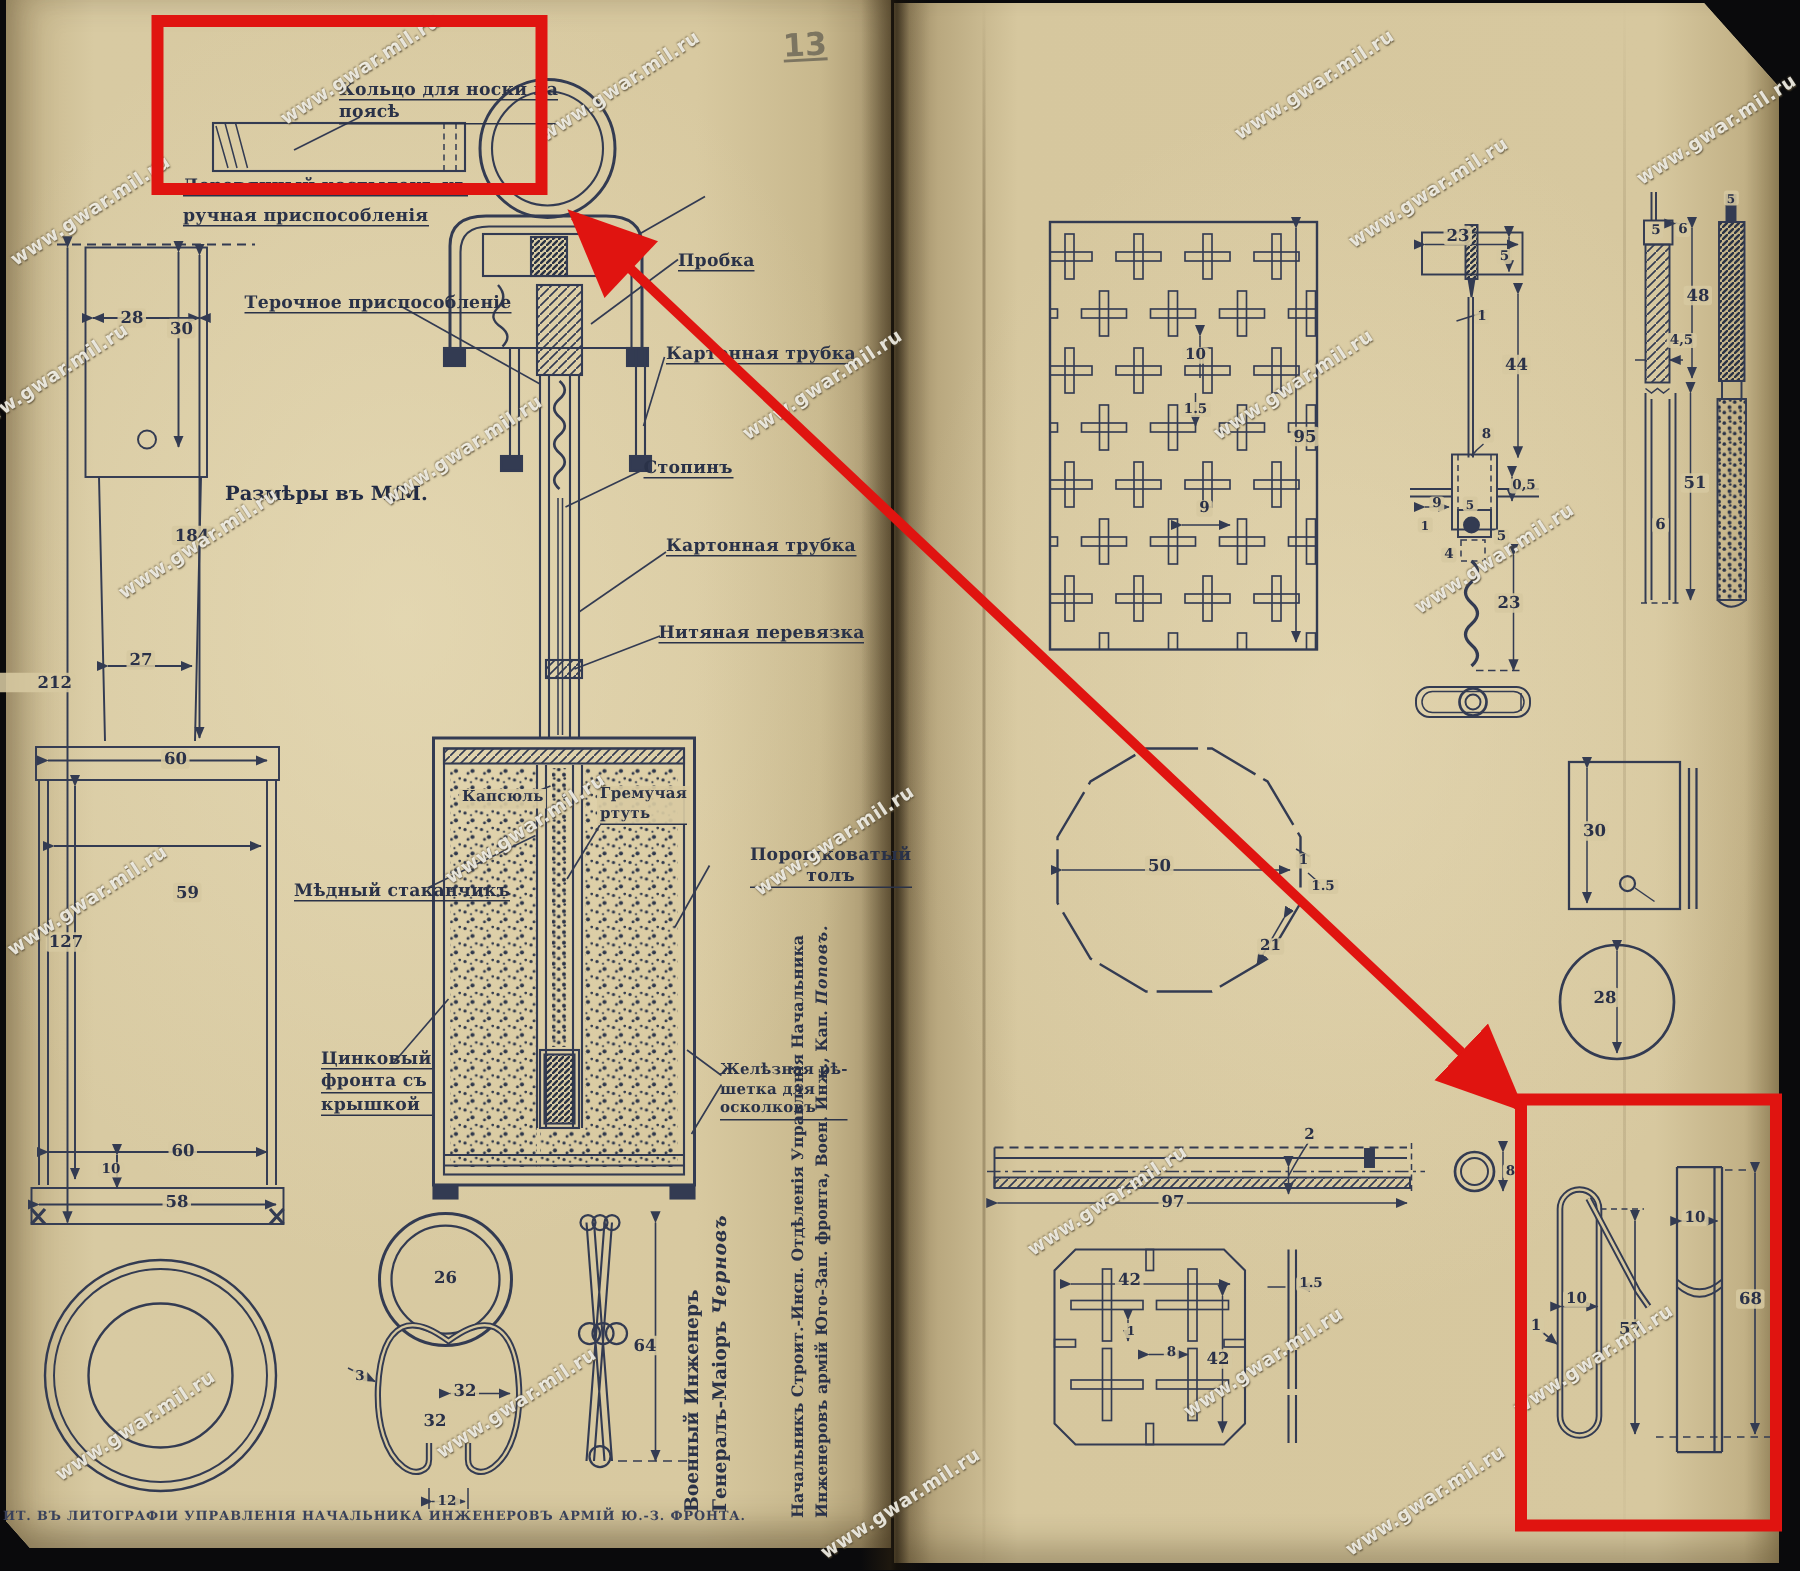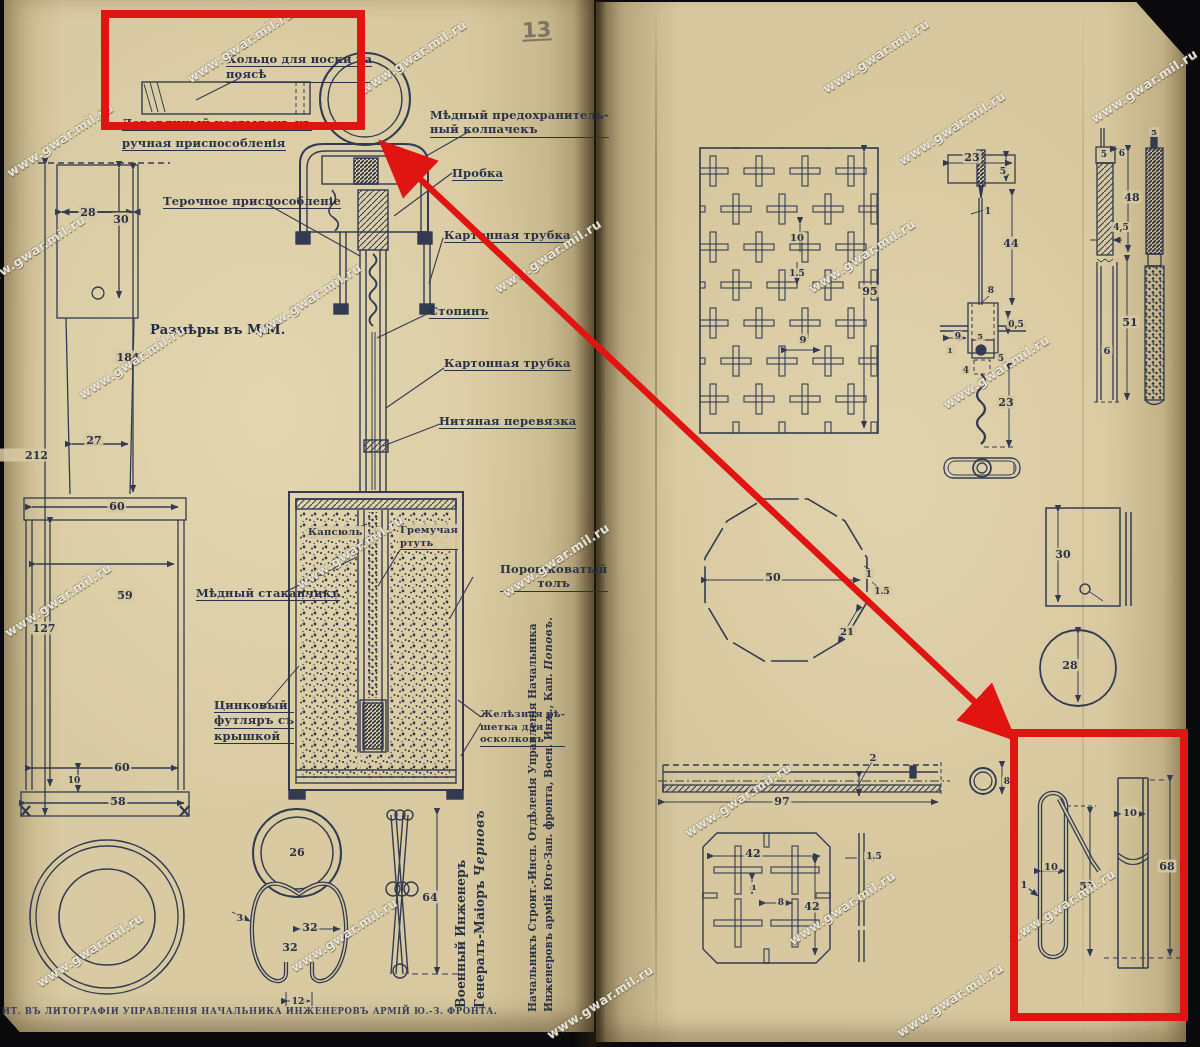--- a/index.html
+++ b/index.html
@@ -328,24 +328,20 @@
       <div class="lbl und" style="left: 226px; top: 52px;">
         <span>Кольцо  для  носки   на</span>
         <span>поясѣ</span>
       </div>
       <div class="lbl und" style="left: 122px; top: 116px;">
         <span>Деревянный  костылекъ  къ</span>
       </div>
       <div class="lbl und" style="left: 122px; top: 136px;">
         <span>ручная  приспособленія</span>
       </div>
-      <div class="lbl undlast" style="left: 430px; top: 108px;">
-        <span>Мѣдный   предохранитель-</span>
-        <span>ный  колпачекъ</span>
-      </div>
       <div class="lbl und" style="left: 452px; top: 166px;">
         <span>Пробка</span>
       </div>
       <div class="lbl und" style="left: 163px; top: 194px;">
         <span>Терочное  приспособленіе</span>
       </div>
       <div class="lbl und" style="left: 444px; top: 228px;">
         <span>Картонная  трубка</span>
       </div>
       <div class="lbl und" style="left: 429px; top: 304px;">
@@ -366,21 +362,21 @@
       </div>
       <div class="lbl undlast" style="left: 473px; top: 562px; text-align: center; margin-left: 27px;">
         <span>Порошковатый</span>
         <span>толъ</span>
       </div>
       <div class="lbl und" style="left: 196px; top: 586px;">
         <span>Мѣдный  стаканчикъ</span>
       </div>
       <div class="lbl und" style="left: 214px; top: 698px;">
         <span>Цинковый</span>
-        <span>футляръ съ</span>
+        <span>фронта съ</span>
         <span>крышкой</span>
       </div>
       <div class="lbl undlast" style="left: 480px; top: 708px; font-size: 10px;">
         <span>Желѣзная рѣ-</span>
         <span>шетка  для</span>
         <span>осколковъ</span>
       </div>
     </div>
   <div id="dim-layer">
       <span class="dim" style="left: 88px; top: 212px;">28</span>

